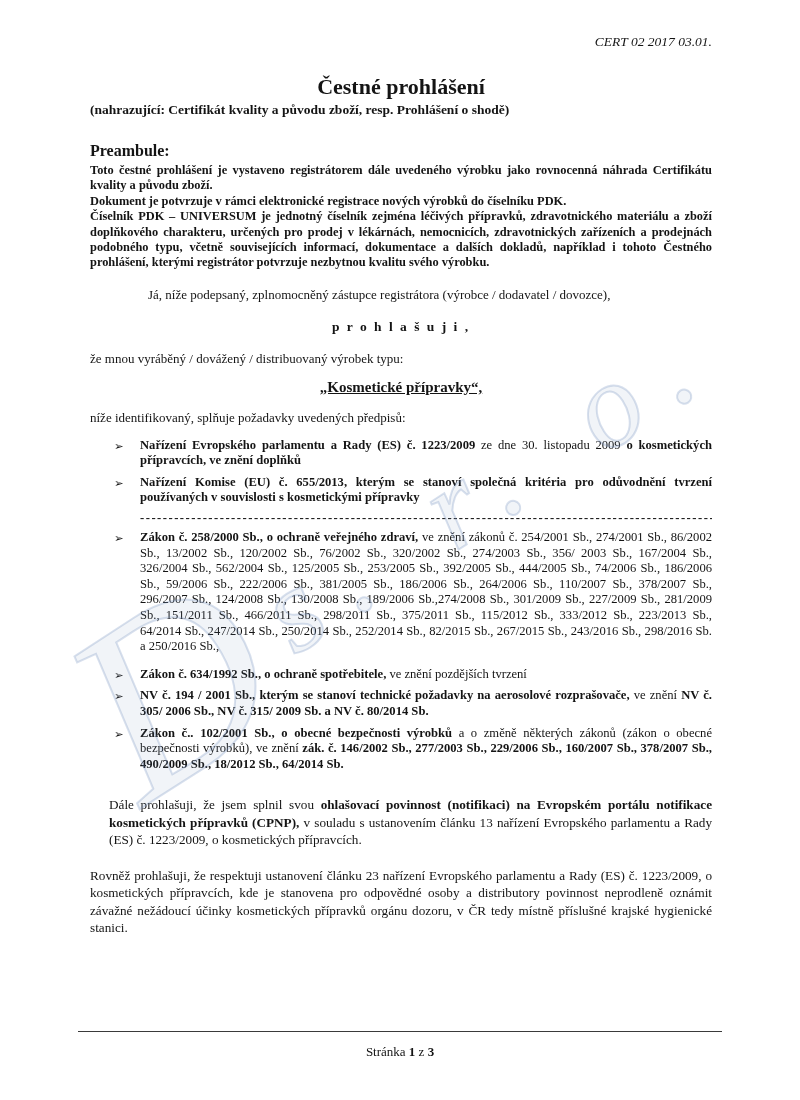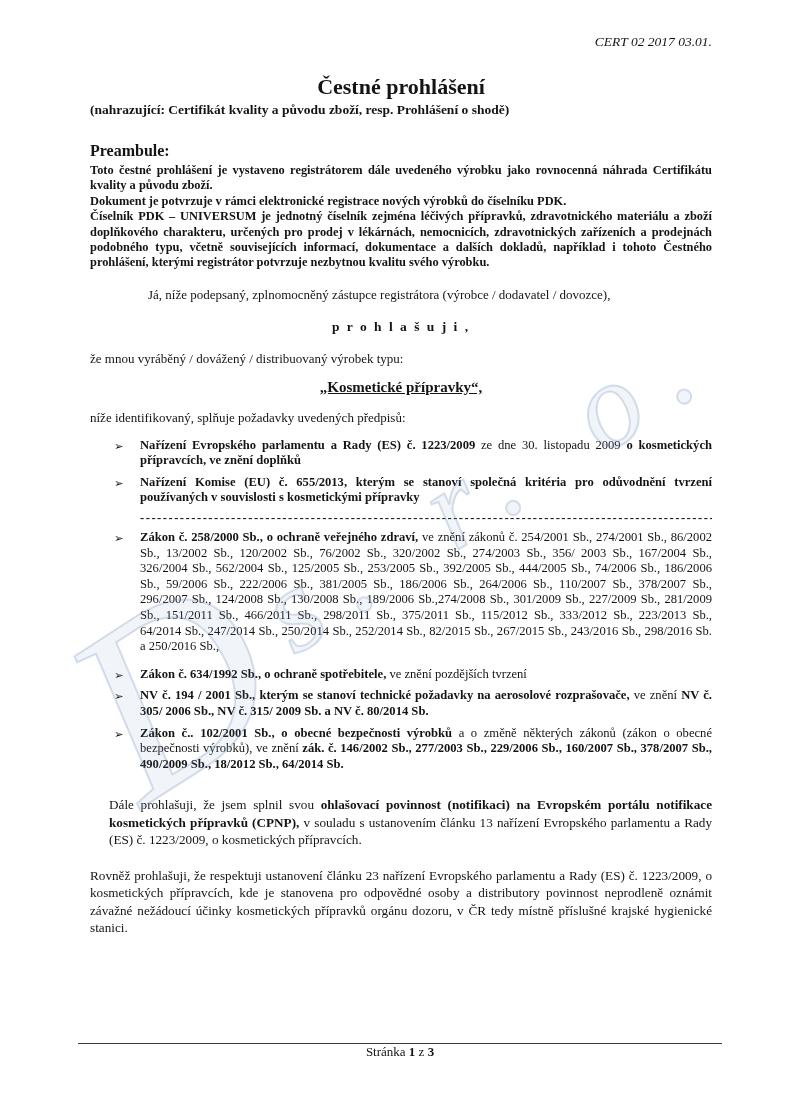--- a/index.html
+++ b/index.html
@@ -30,21 +30,21 @@
   .regs li.big { margin-bottom:12px; }
   .regs li.mt { margin-top:12px; }
   .regs li.sep { padding-left:26px; font-weight:bold; white-space:nowrap; overflow:hidden; letter-spacing:1.5px; margin:0 0 4px 0; line-height:1.1; font-size:12.6px; }
   .b { font-weight:bold; }
 
   .close1 { margin-top:24px; font-size:13.2px; line-height:1.32; text-align:justify;margin-left:19px; }
   .close2 { margin-top:18px; font-size:13.2px; line-height:1.32; text-align:justify; }
 
   .footer {
     position:absolute; left:78px; right:78px; bottom:40px;
-    border-top:1.5px solid #3a3a3a; text-align:center; padding-top:0; font-size:13px;
+    border-top:1.5px solid #3a3a3a; text-align:center; padding-top:12px; font-size:13px;
   }
 
   .watermark {
     position:absolute; left:-20px; top:330px; width:840px; height:420px;
     display:flex; align-items:center; justify-content:center;
     transform:rotate(-33deg); pointer-events:none; z-index:5;
     font-style:italic; white-space:nowrap;
     color:rgba(115,145,190,0.10);
     -webkit-text-stroke:2px rgba(115,145,190,0.28);
   }

